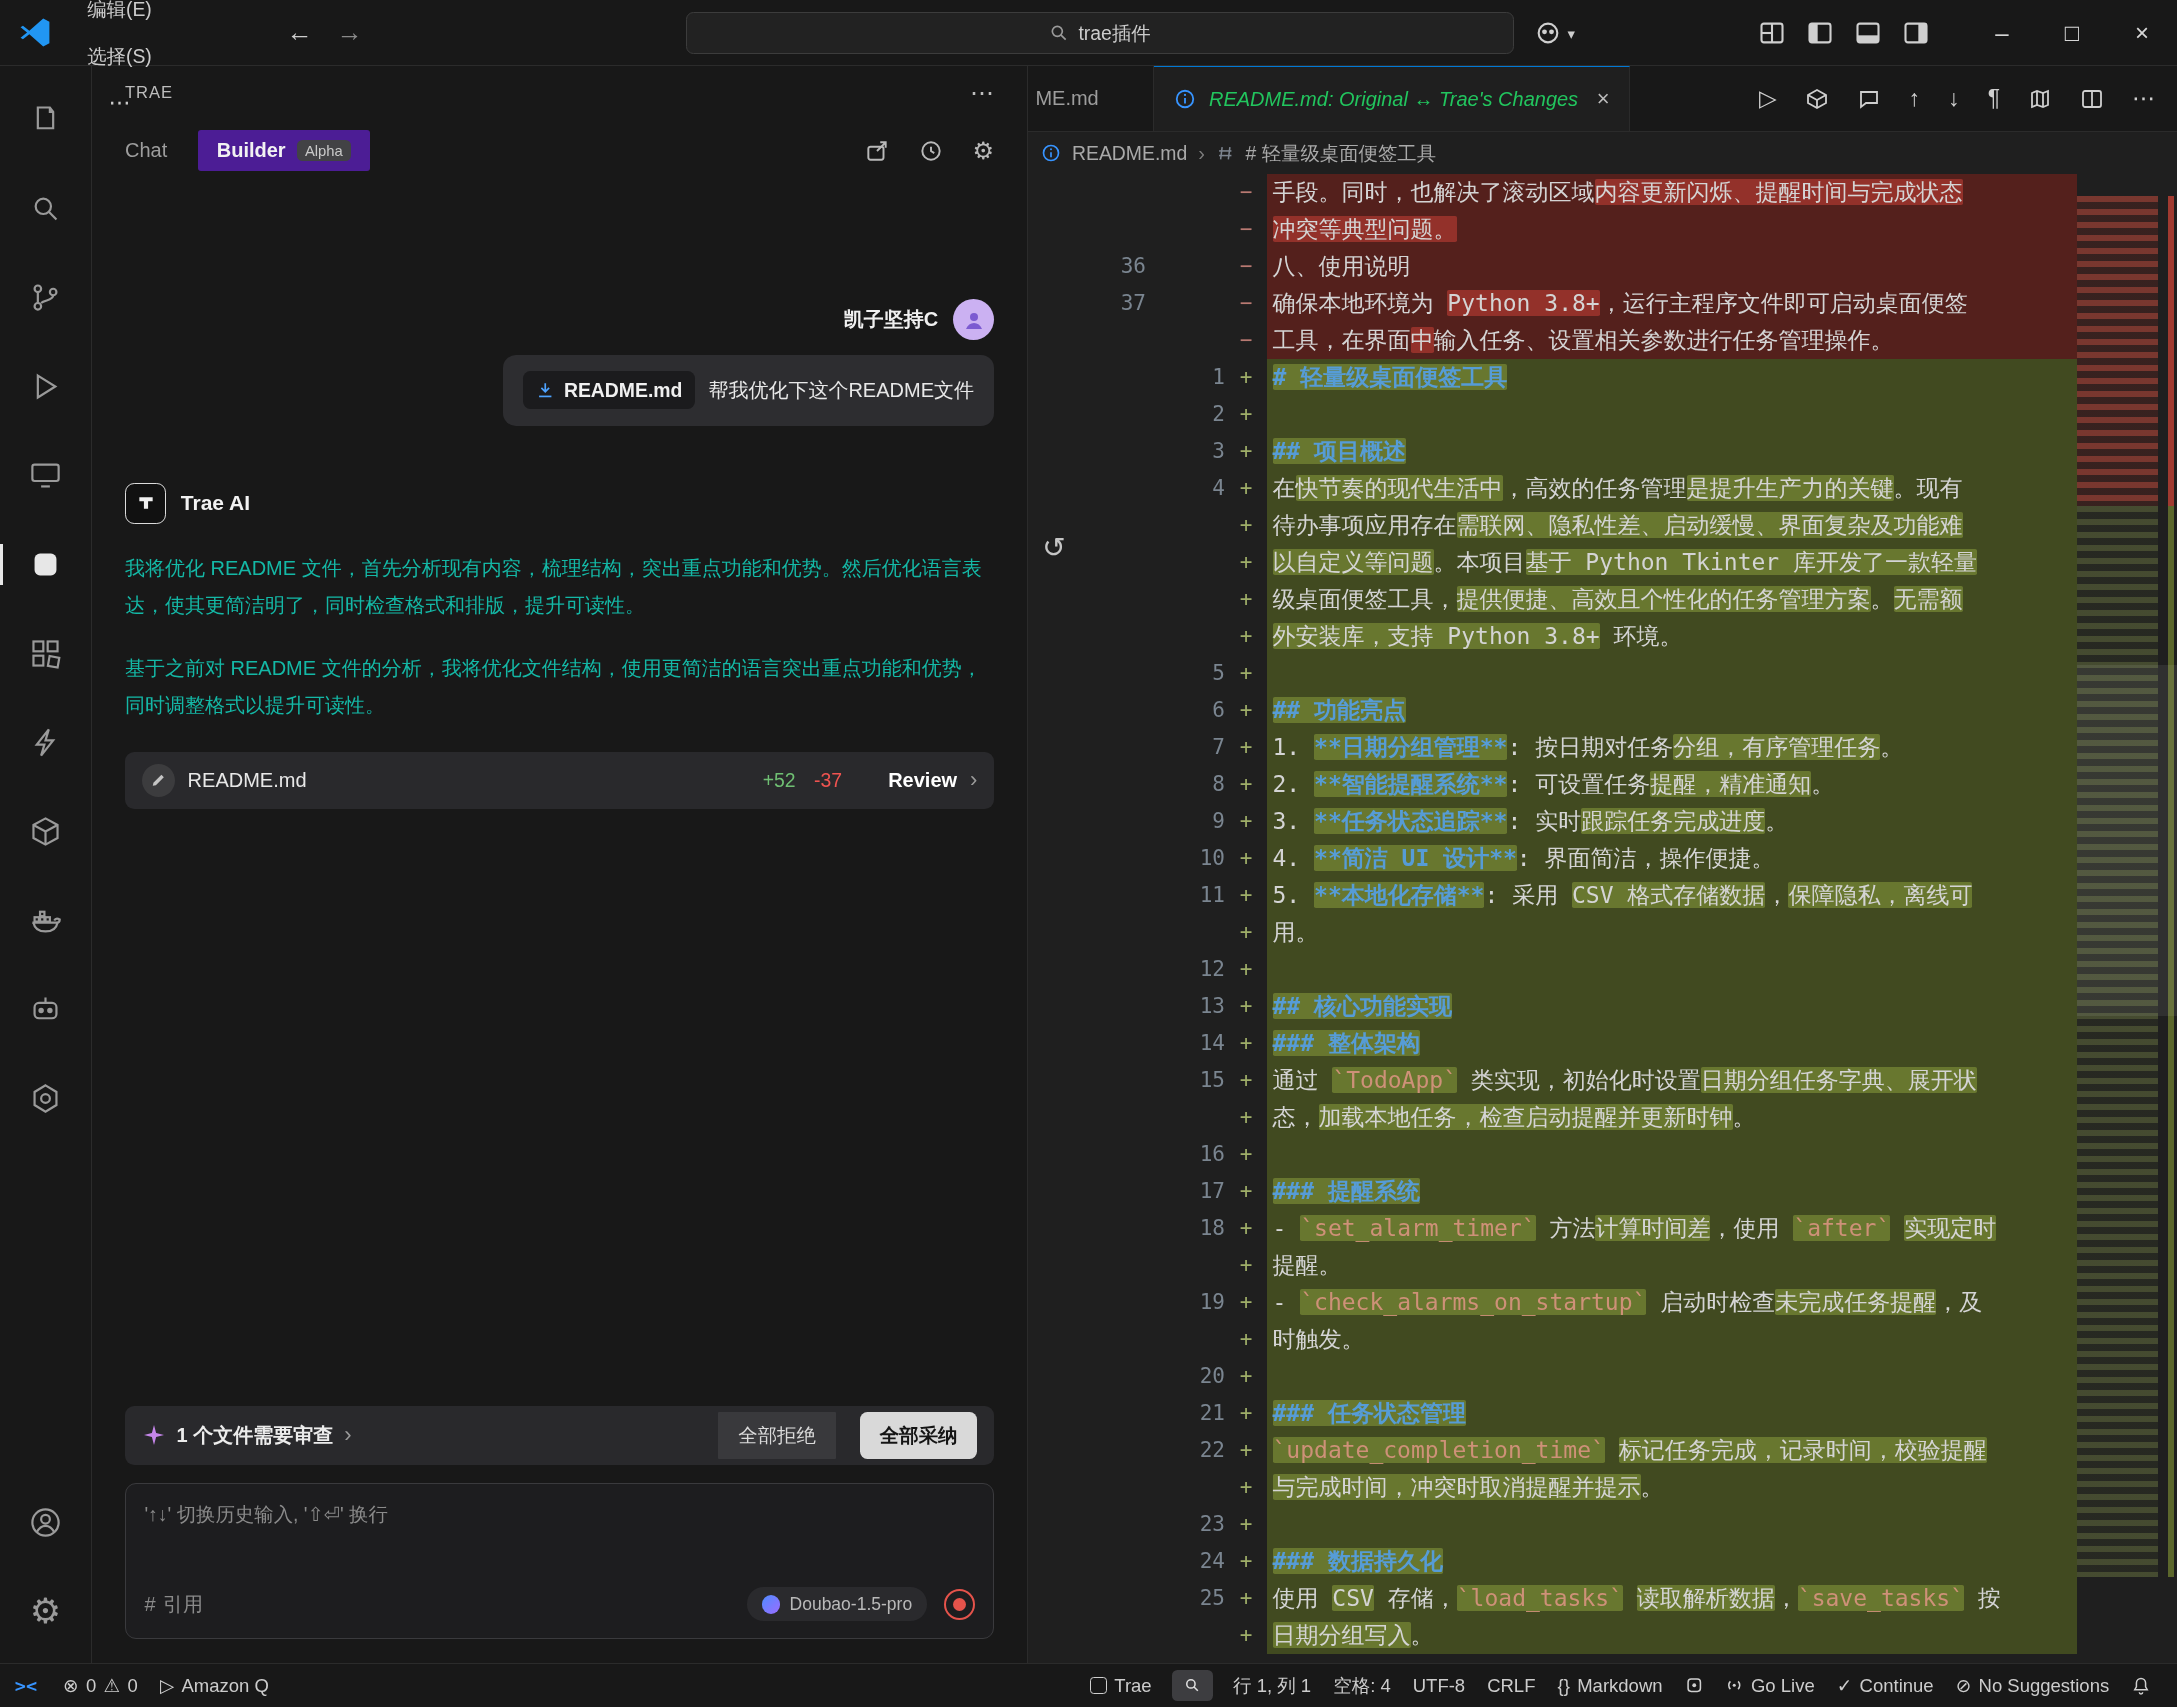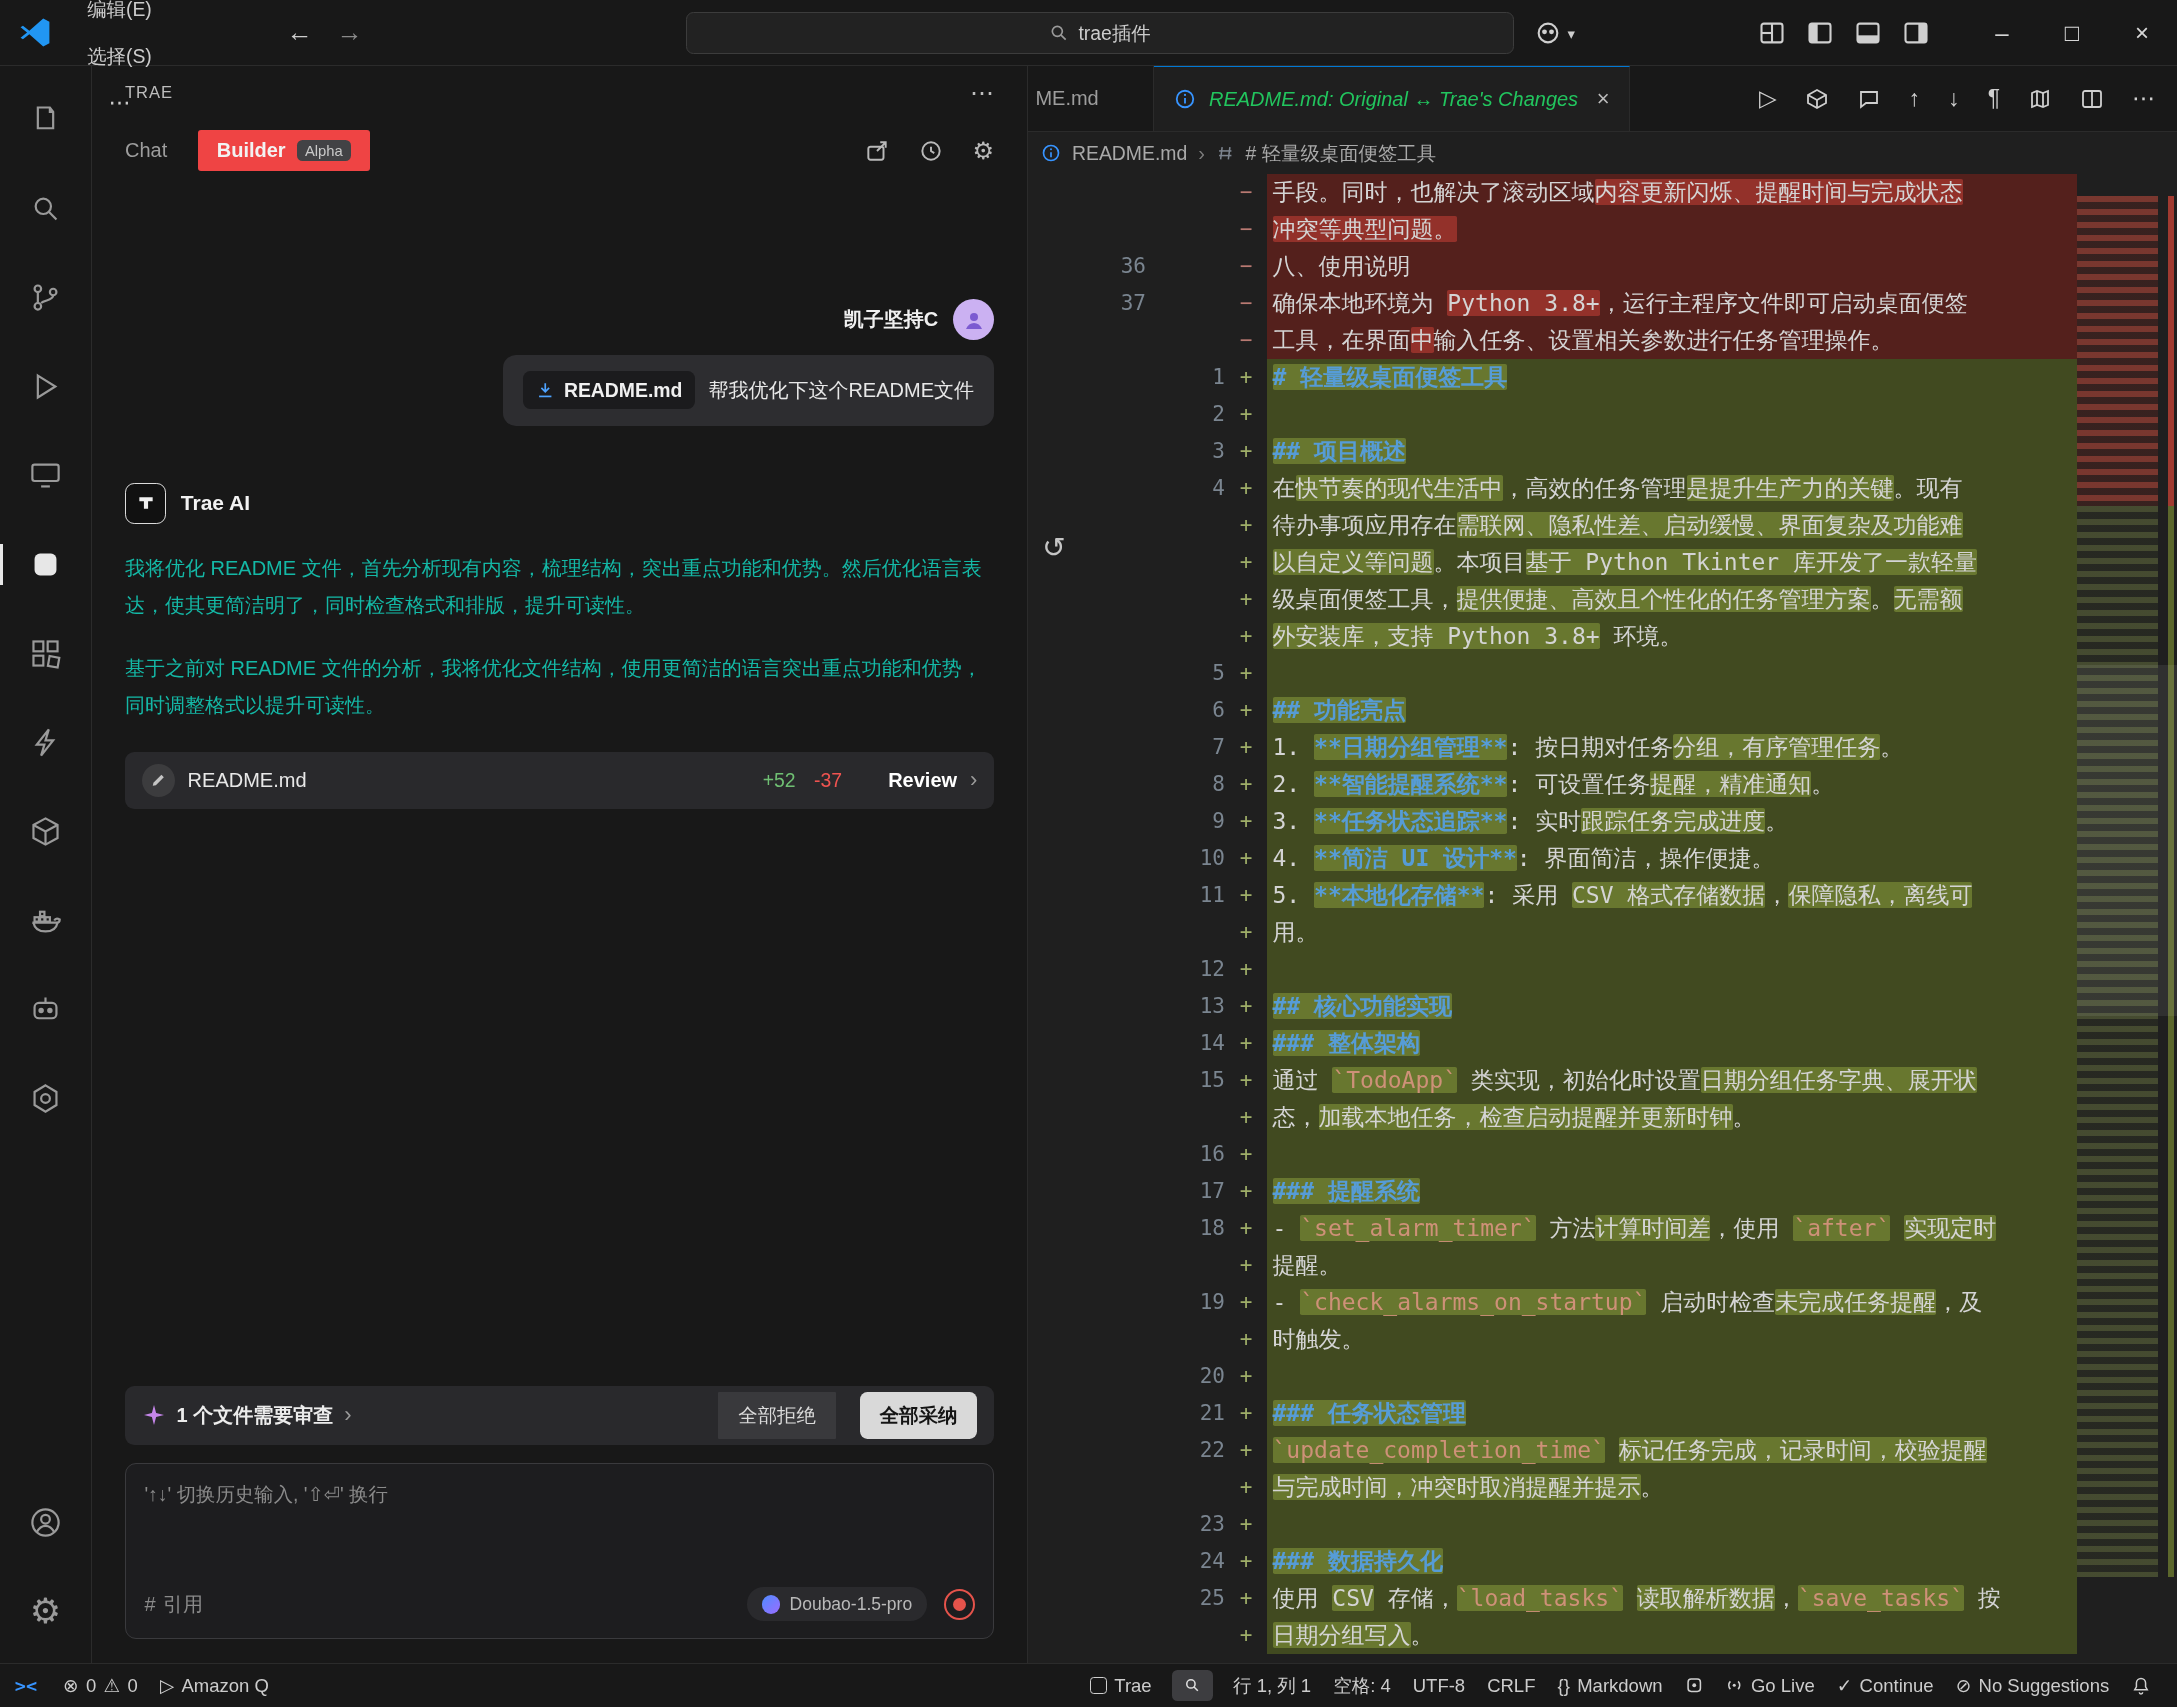--- a/index.html
+++ b/index.html
@@ -39,21 +39,21 @@
   .act-bottom { margin-top:auto; padding-bottom:7.4px; }
   .act-gear { font-size:35px; color:#9a9a9a; }
 
   
   .sidebar { width:936px; background:#181818; border-right:0.9px solid #2b2b2b; display:flex; flex-direction:column; }
   .sb-head { height:54px; padding:0 33px; display:flex; align-items:center; justify-content:space-between; }
   .sb-title { font-size:16.6px; letter-spacing:0.9px; color:#bdbdbd; }
   .sb-more { font-size:24px; color:#bdbdbd; }
   .sb-tabs { height:61px; padding:0 33px; display:flex; align-items:center; gap:31px; }
   .tab-chat { font-size:20px; color:#9d9d9d; }
-  .tab-builder { display:flex; align-items:center; gap:11px; background:#ef4444; border-radius:3px; padding:9.2px 18.5px; }
+  .tab-builder { display:flex; align-items:center; gap:11px; background:#4c1d95; border-radius:3px; padding:9.2px 18.5px; }
   .tab-builder .b-label { font-size:20px; font-weight:bold; color:#f2f2f2; }
   .badge-alpha { background:#424245; color:#c9c9c9; font-size:14.8px; border-radius:5.5px; padding:2.8px 8.3px; }
   .sb-tab-icons { margin-left:auto; display:flex; align-items:center; gap:28px; color:#b9b9b9; }
   .sb-tab-icons .gear-txt { font-size:24px; }
 
   .chat { flex:1; min-height:0; padding:0 33px 24px 33px; display:flex; flex-direction:column; }
   .user-block { margin-top:118px; display:flex; flex-direction:column; align-items:flex-end; gap:14.8px; }
   .user-row { display:flex; align-items:center; gap:14.8px; }
   .user-name { font-size:20px; font-weight:bold; color:#f0f0f0; }
   .avatar { width:41px; height:41px; border-radius:50%; background:#cbb1f2; display:flex; align-items:center; justify-content:center; }
@@ -79,21 +79,21 @@
   .chev { color:#9a9a9a; font-size:22px; }
 
   .chat-spacer { flex:1; }
 
   .review-bar { height:59px; background:#29292c; border-radius:9.2px; display:flex; align-items:center; padding:0 16.6px; gap:11px; }
   .review-text { font-size:20px; font-weight:bold; color:#ececec; }
   .rb-sp { flex:1; }
   .btn-reject { background:#39393c; color:#dadada; font-size:19.4px; border-radius:1px; padding:10px 20px; }
   .btn-accept { background:#d9d9d9; color:#141414; font-size:19.4px; font-weight:bold; border-radius:7.4px; padding:10px 20px; margin-left:13px; }
 
-  .input-box { margin-top:18.5px; height:176px; border:1.4px solid #3a3a3d; background:#1d1d1f; border-radius:11px;
+  .input-box { margin-top:18.5px; height:156px; border:1.4px solid #3a3a3d; background:#1d1d1f; border-radius:11px;
                padding:16.6px 18.5px; display:flex; flex-direction:column; justify-content:space-between; }
   .input-hint { color:#8a8a8a; font-size:19.4px; }
   .input-row { display:flex; align-items:center; }
   .ref { color:#8a8a8a; font-size:20px; display:flex; gap:7.4px; align-items:center; }
   .input-sp { flex:1; }
   .model-pill { display:flex; align-items:center; gap:9.2px; background:#2a2a2d; border-radius:16.6px; padding:6.5px 14.8px; }
   .model-logo { width:18.5px; height:18.5px; border-radius:50%; background:linear-gradient(135deg,#4f8cff,#9b6cff); }
   .model-name { color:#b9b9b9; font-size:17.5px; }
   .record { width:31px; height:31px; border:2.8px solid #e5534b; border-radius:50%; margin-left:16.6px;
             display:flex; align-items:center; justify-content:center; }

